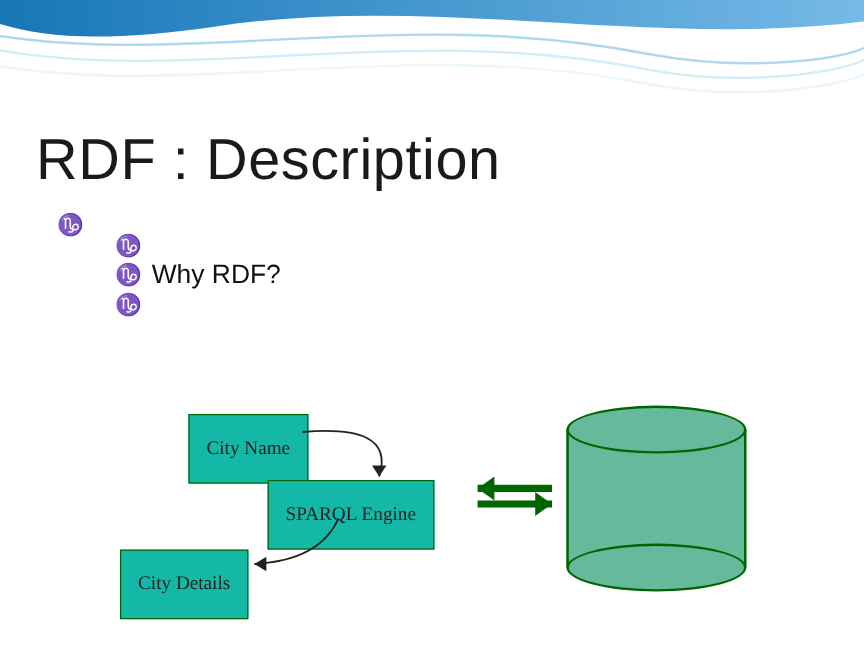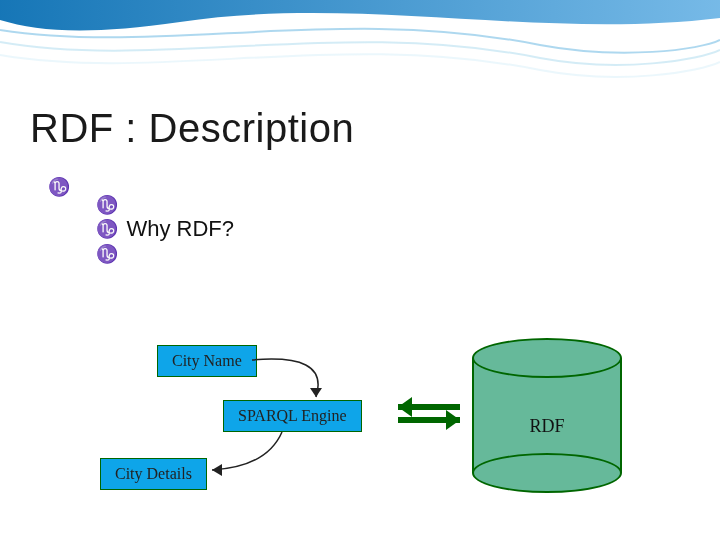--- a/index.html
+++ b/index.html
@@ -14,21 +14,21 @@
   .wave-bg {
     position: absolute;
     top: 0; left: 0;
     width: 720px; height: 100px;
     pointer-events: none;
   }
   .title {
     position: absolute;
     top: 106px;
     left: 30px;
-    font-size: 40px;
+    font-size: 48px;
     color: #1a1a1a;
     font-family: "Segoe UI Light", "Calibri Light", Arial, sans-serif;
     font-weight: 300;
     letter-spacing: 0.5px;
   }
   .bullets {
     position: absolute;
     top: 178px;
     left: 48px;
     font-family: "Segoe UI Light", "Calibri Light", Arial, sans-serif;
@@ -43,25 +43,25 @@
   .bullet-sub { margin-left: 48px; font-size: 22px; }
   .bullet-icon {
     color: #045a8d;
     margin-right: 8px;
     font-size: 18px;
     line-height: 1;
   }
   .box {
     position: absolute;
     border: 1.5px solid #006600;
-    background: #0ea5e9;
+    background: #14b8a6;
     font-family: Georgia, serif;
     font-size: 16px;
     color: #222;
-    padding: 6px 14px;
+    padding: 19px 14px;
     text-align: center;
   }
   .box-cityname { left: 157px; top: 345px; }
   .box-sparql   { left: 223px; top: 400px; }
   .box-citydetails { left: 100px; top: 458px; }
   .cylinder {
     position: absolute;
     left: 472px;
     top: 338px;
     width: 150px;
@@ -144,21 +144,20 @@
 </div>
 
 <div class="box box-cityname">City Name</div>
 <div class="box box-sparql">SPARQL Engine</div>
 <div class="box box-citydetails">City Details</div>
 
 <div class="cylinder">
   <div class="cyl-body"></div>
   <div class="cyl-bottom"></div>
   <div class="cyl-top"></div>
-  <div class="cyl-label">RDF</div>
 </div>
 
 <svg class="arrows">
 
   <path d="M252 360 C300 356 326 365 316 397" stroke="#222" stroke-width="1.5" fill="none"></path>
   <polygon points="316,397 310,388 322,388" fill="#222"></polygon>
 
   <path d="M282 432 C272 455 248 468 212 470" stroke="#222" stroke-width="1.5" fill="none"></path>
   <polygon points="212,470 222,464 222,476" fill="#222"></polygon>
 

